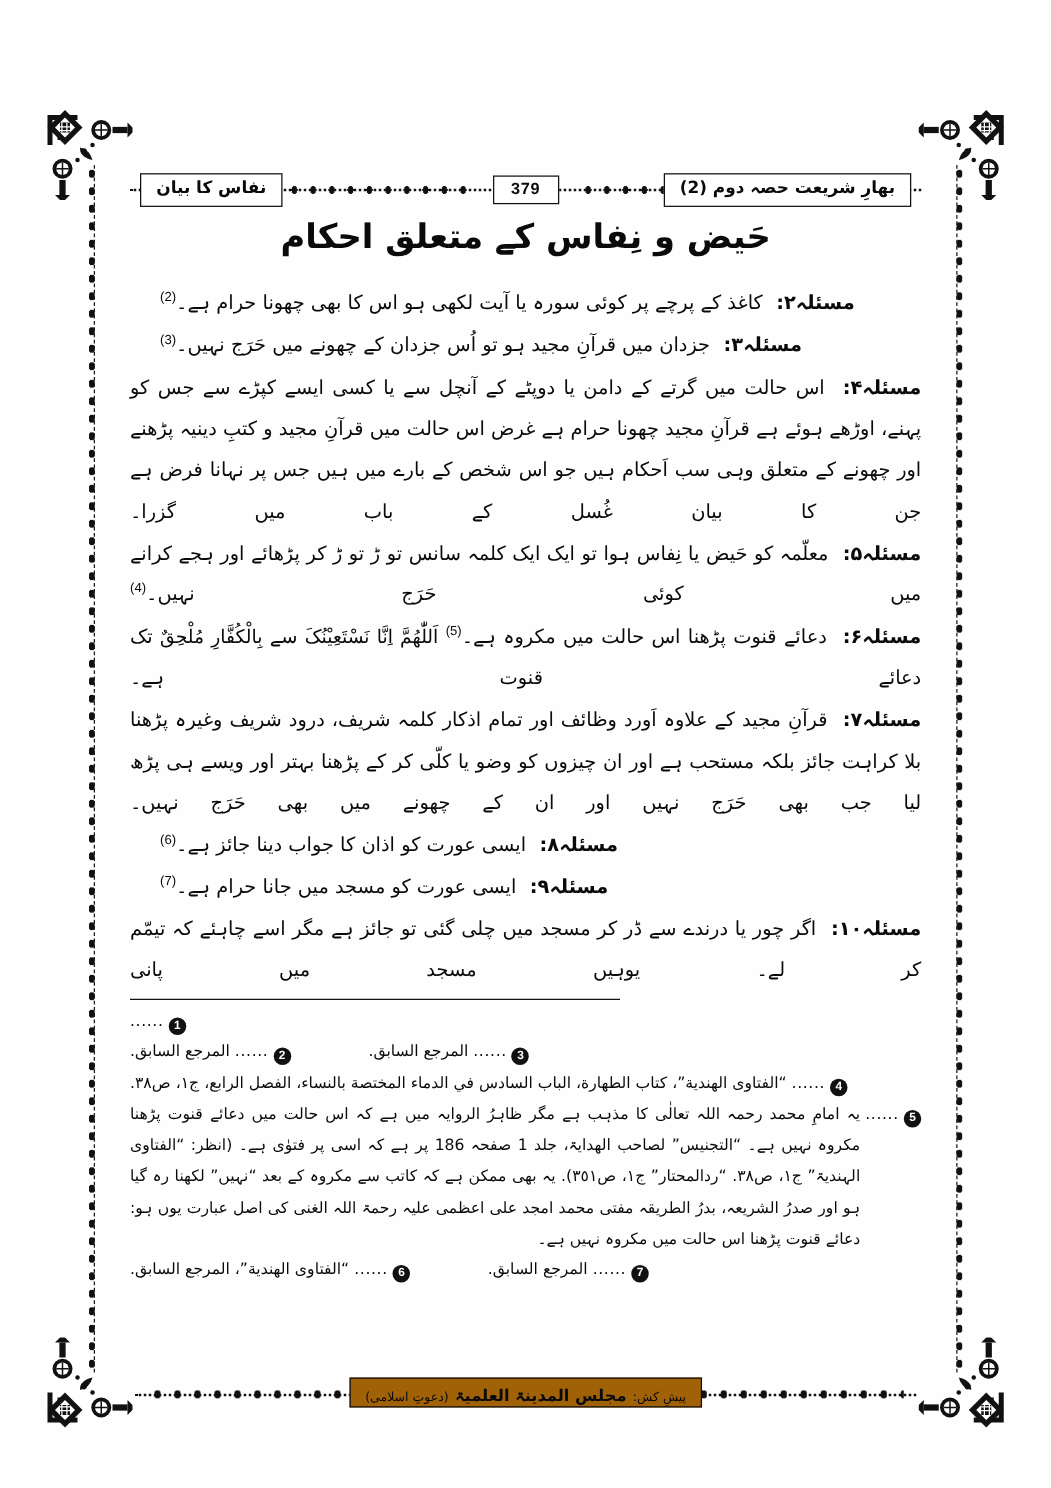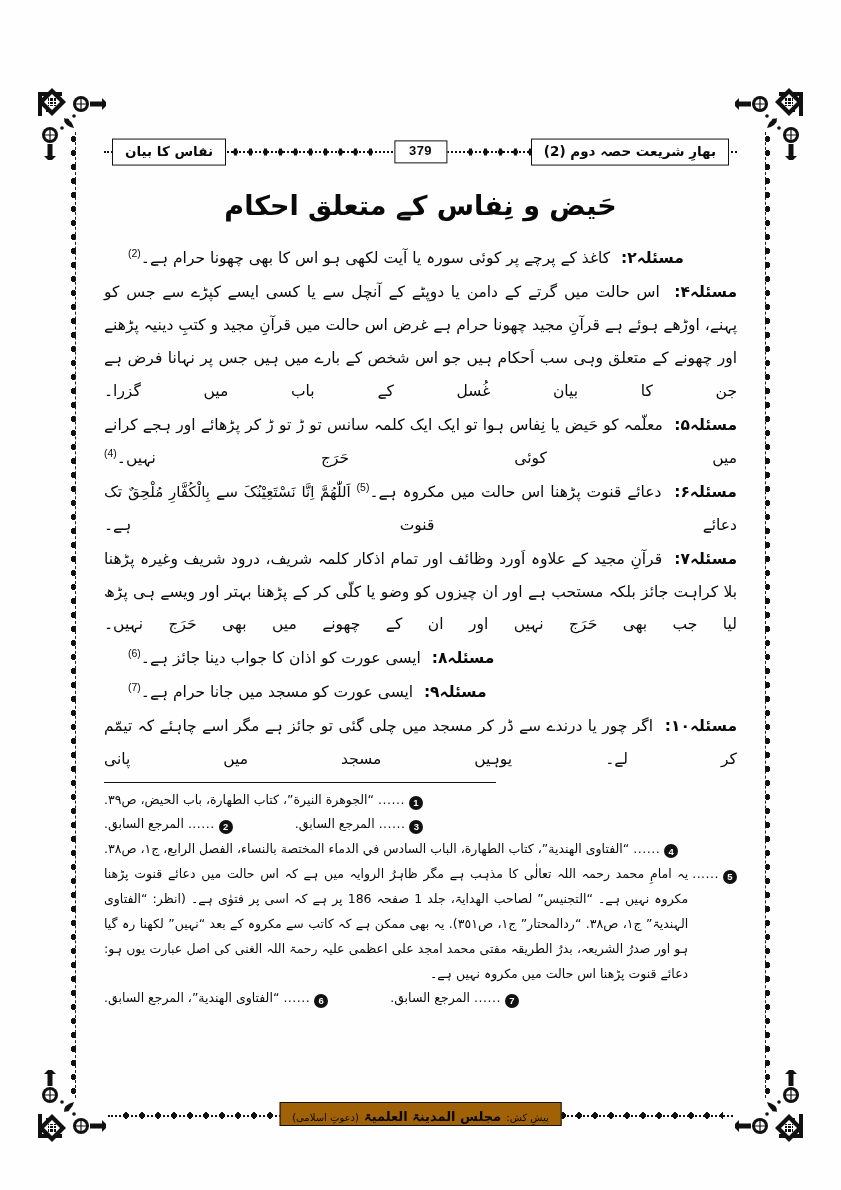--- a/index.html
+++ b/index.html
@@ -55,21 +55,21 @@
      background-image:radial-gradient(ellipse 4.5px 5.5px at 50% 50%, #111 0 60%, transparent 61%);
      background-size:16px 11px;background-repeat:repeat-x;}
   .fb-beads.a{left:40px;right:calc(50% + 118px);}
   .fb-beads.b{right:40px;left:calc(50% + 118px);}
   .fb-box{position:absolute;left:50%;top:50%;transform:translate(-50%,-50%);
      border:1.6px solid #111;background:#a16207;padding:3px 12px 0;white-space:nowrap;}
   .fb-text{font-size:13px;font-weight:700;}
   .fb-small{font-size:10px;font-weight:400;}
 
   
-  .content{position:absolute;left:104px;right:104px;top:182px;
+  .content{position:absolute;left:104px;right:104px;top:166px;
      direction:rtl;text-align:justify;}
 
   .chapter-title{
      text-align:center;font-size:27px;font-weight:700;
      letter-spacing:.5px;margin:6px 0 18px;line-height:1.35;
      font-family:"DejaVu Sans",sans-serif;
   }
 
   .masla{font-size:15.5px;line-height:2.12;margin:0 0 1px;
      text-align:justify;text-align-last:left;}
@@ -232,20 +232,23 @@
 
   <div class="content">
 
     <h1 class="chapter-title">حَیض و نِفاس کے متعلق احکام</h1>
 
 
     <p class="masla centerish">
       <span class="mlabel">مسئلہ۲:</span><span>کاغذ کے پرچے پر کوئی سورہ یا آیت لکھی ہو اس کا بھی چھونا حرام ہے۔</span><sup class="fn">(2)</sup>
     </p>
 
+    <p class="masla centerish">
+      <span class="mlabel">مسئلہ۳:</span><span>جزدان میں قرآنِ مجید ہو تو اُس جزدان کے چھونے میں حَرَج نہیں۔</span><sup class="fn">(3)</sup>
+    </p>
 
     <p class="masla fullw">
       <span class="mlabel">مسئلہ۴:</span><span>اس حالت میں گرتے کے دامن یا دوپٹے کے آنچل سے یا کسی ایسے کپڑے سے جس کو پہنے، اوڑھے ہوئے ہے قرآنِ مجید چھونا حرام ہے غرض اس حالت میں قرآنِ مجید و کتبِ دینیہ پڑھنے اور چھونے کے متعلق وہی سب اَحکام ہیں جو اس شخص کے بارے میں ہیں جس پر نہانا فرض ہے جن کا بیان غُسل کے باب میں گزرا۔</span>
     </p>
 
     <p class="masla fullw">
       <span class="mlabel">مسئلہ۵:</span><span>معلّمہ کو حَیض یا نِفاس ہوا تو ایک ایک کلمہ سانس تو ڑ تو ڑ کر پڑھائے اور ہجے کرانے میں کوئی حَرَج نہیں۔</span><sup class="fn">(4)</sup>
     </p>
 
     <p class="masla fullw">
@@ -273,21 +276,20 @@
     </p>
 
     <hr class="fn-sep">
 
     <div class="footnotes">
 
       <div class="fnrow">
         <span class="fnitem">
           <span class="bullet">1</span>
           <span class="dots"></span>
-          <span class="fn-ar">“الجوهرة النيرة”، كتاب الطهارة، باب الحيض، ص٣٩.</span>
         </span>
       </div>
 
       <div class="fnrow two">
         <span class="fnitem">
           <span class="bullet">3</span>
           <span class="dots"></span>
           <span class="fn-ar">المرجع السابق.</span>
         </span>
         <span class="fnitem">

